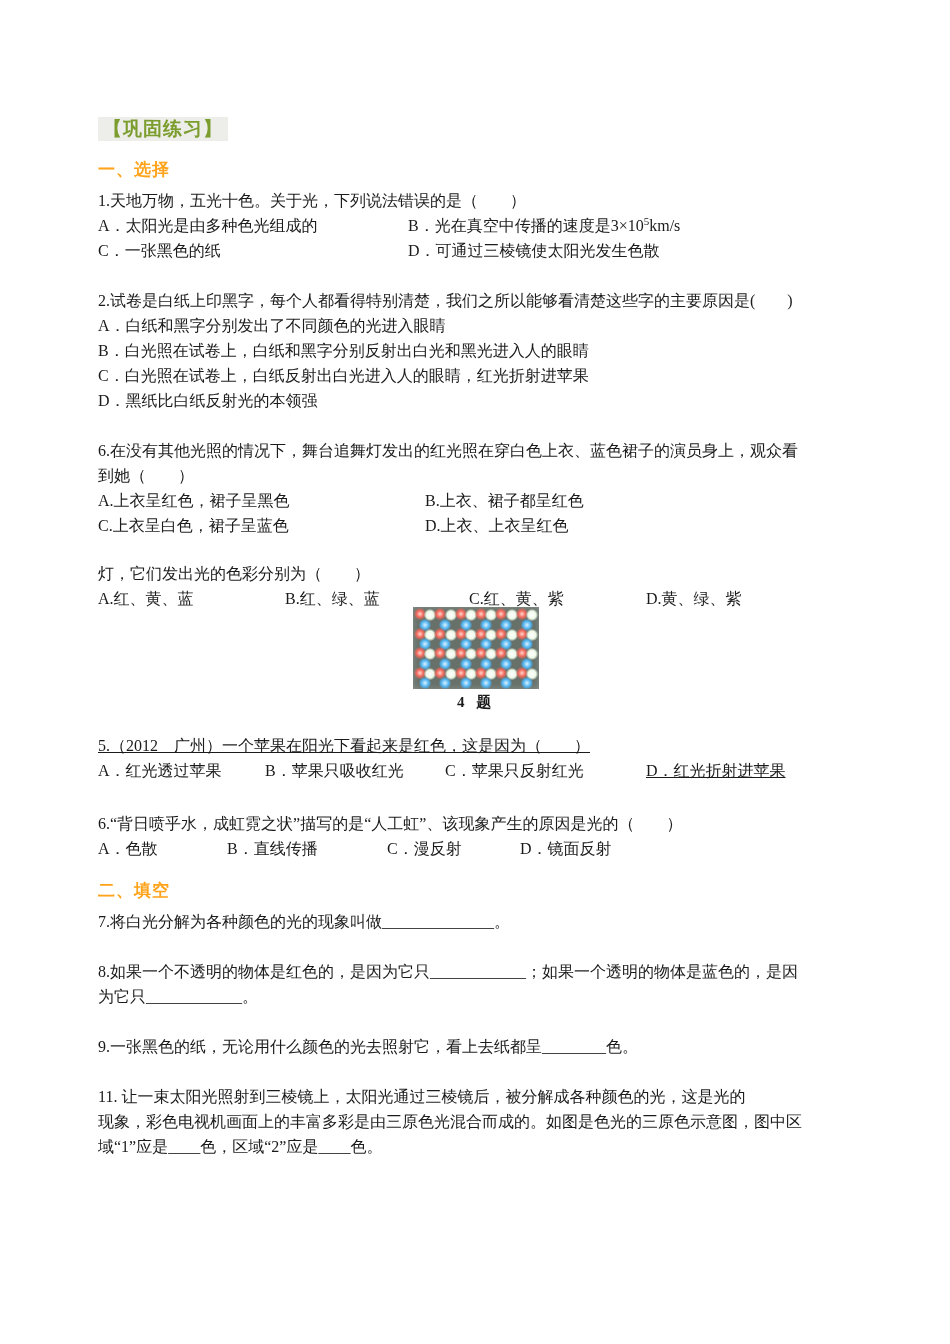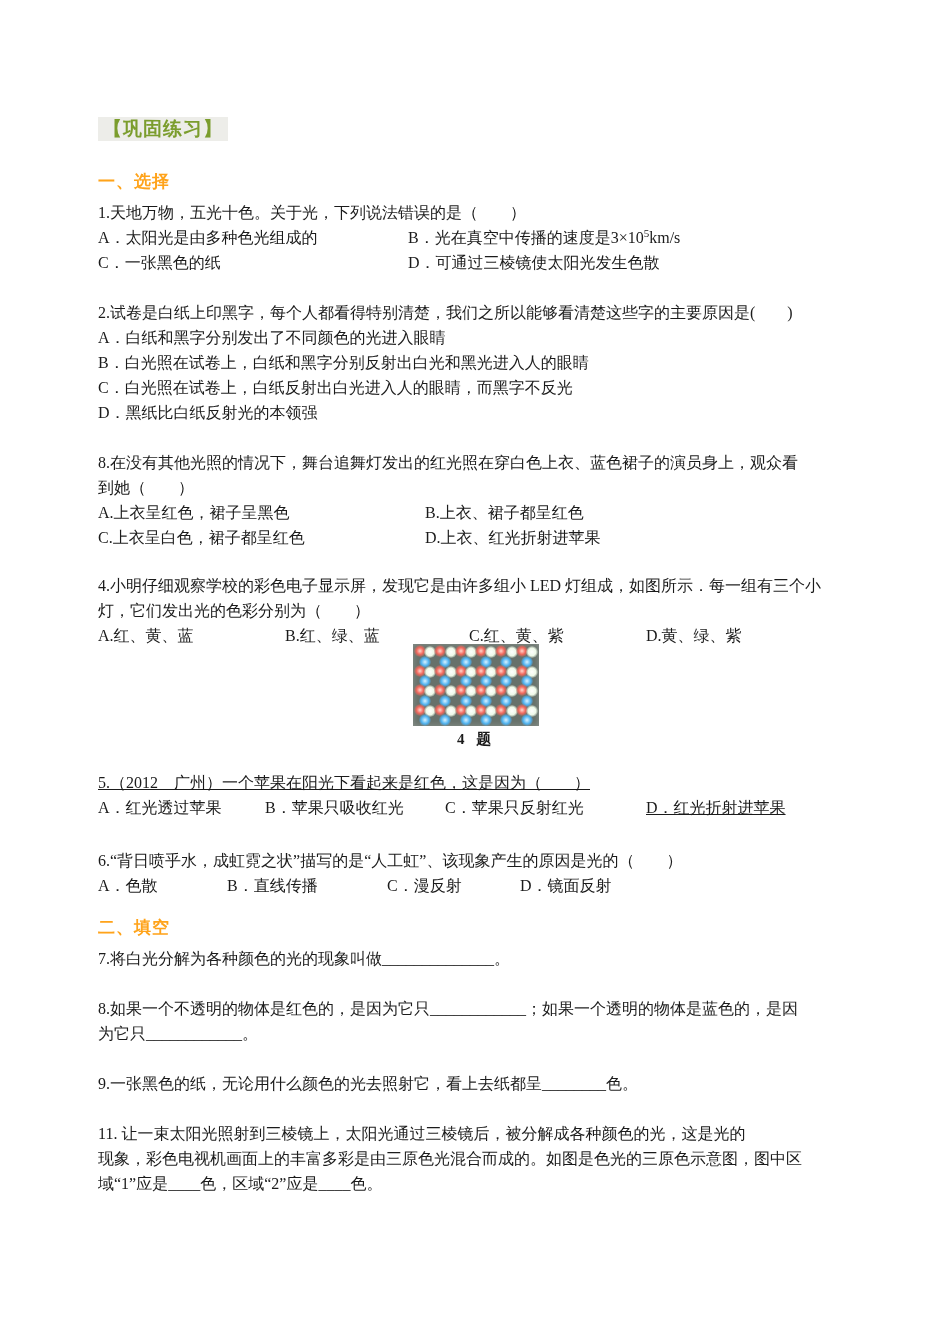--- a/index.html
+++ b/index.html
@@ -21,21 +21,21 @@
     line-height: 24px;
     padding: 0 5px;
     letter-spacing: 1px;
     margin-bottom: 15px;
   }
   .section-title {
     color: #FFA31A;
     font-weight: bold;
     font-size: 17px;
     line-height: 20px;
-    margin: 16px 0 8px 0;
+    margin: 4px 0 8px 0;
     letter-spacing: 1px;
   }
   .q { margin-bottom: 25px; }
   .q .line { white-space: nowrap; }
   .col { display: inline-block; }
   .q1-colA { width: 310px; }
   .q3-col  { width: 327px; }
   .q4-colA { width: 187px; }
   .q4-colB { width: 184px; }
   .q4-colC { width: 177px; }
@@ -84,37 +84,36 @@
     </div>
     <div class="line">
       <span class="col q1-colA">C．一张黑色的纸</span><span>D．可通过三棱镜使太阳光发生色散</span>
     </div>
   </div>
 
   <div class="q">
     <div class="line">2.试卷是白纸上印黑字，每个人都看得特别清楚，我们之所以能够看清楚这些字的主要原因是(　　)</div>
     <div class="line">A．白纸和黑字分别发出了不同颜色的光进入眼睛</div>
     <div class="line">B．白光照在试卷上，白纸和黑字分别反射出白光和黑光进入人的眼睛</div>
-    <div class="line">C．白光照在试卷上，白纸反射出白光进入人的眼睛，而黑字不反光</div>
+    <div class="line">C．白光照在试卷上，白纸反射出白光进入人的眼睛，红光折射进苹果</div>
     <div class="line">D．黑纸比白纸反射光的本领强</div>
   </div>
 
   <div class="q" style="margin-bottom:23px;">
-    <div class="line">8.在没有其他光照的情况下，舞台追舞灯发出的红光照在穿白色上衣、蓝色裙子的演员身上，观众看</div>
+    <div class="line">6.在没有其他光照的情况下，舞台追舞灯发出的红光照在穿白色上衣、蓝色裙子的演员身上，观众看</div>
     <div class="line">到她（　　）</div>
     <div class="line">
       <span class="col q3-col">A.上衣呈红色，裙子呈黑色</span><span>B.上衣、裙子都呈红色</span>
     </div>
     <div class="line">
-      <span class="col q3-col">C.上衣呈白色，裙子都呈红色</span><span>D.上衣、红光折射进苹果</span>
+      <span class="col q3-col">C.上衣呈白色，裙子呈蓝色</span><span>D.上衣、上衣呈红色</span>
     </div>
   </div>
 
   <div class="q" style="margin-bottom:20px;">
-    <div class="line">4.小明仔细观察学校的彩色电子显示屏，发现它是由许多组小 LED 灯组成，如图所示．每一组有三个小</div>
     <div class="line">灯，它们发出光的色彩分别为（　　）</div>
     <div class="line">
       <span class="col q4-colA">A.红、黄、蓝</span><span class="col q4-colB">B.红、绿、蓝</span><span class="col q4-colC">C.红、黄、紫</span><span>D.黄、绿、紫</span>
     </div>
     <div class="figure-wrap">
       <div class="led-panel">
           <div class="led-group">
             <div class="dot dot-red"></div>
             <div class="dot dot-white"></div>
             <div class="dot dot-blue"></div>

